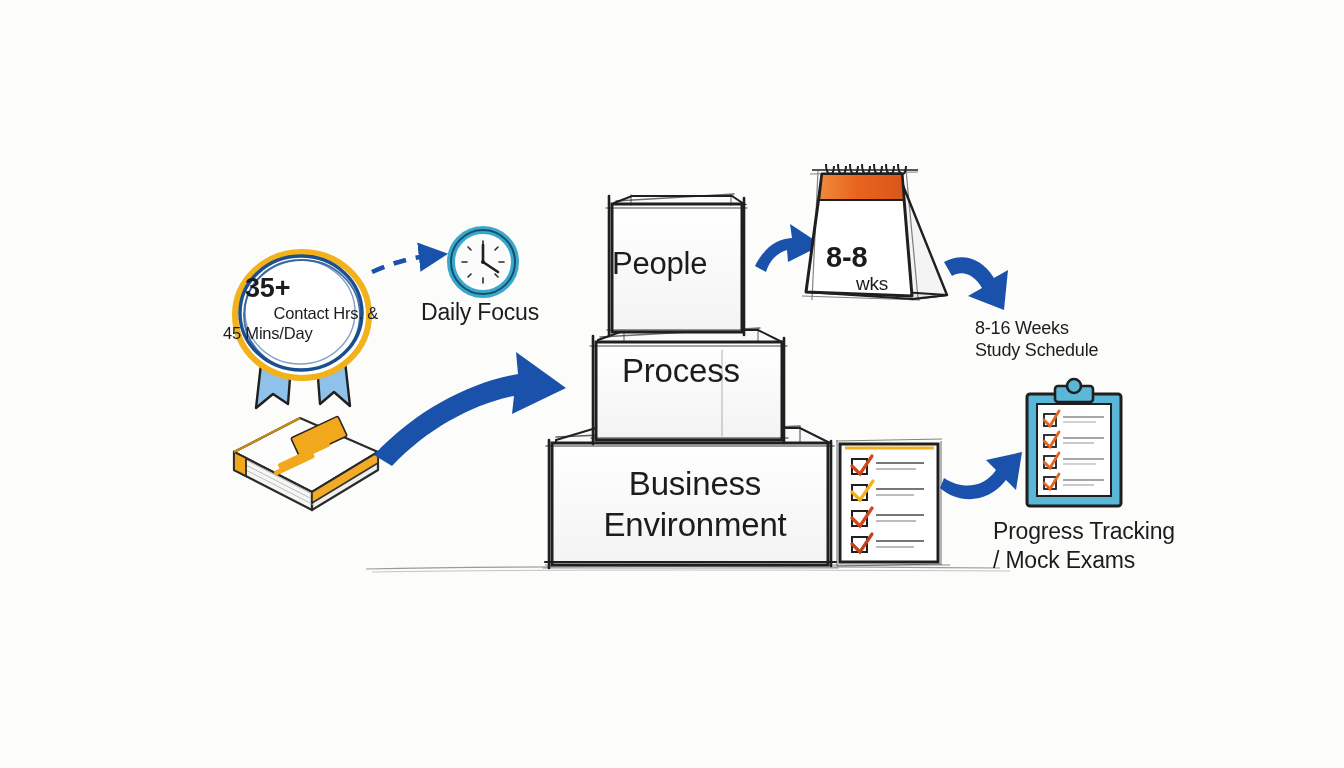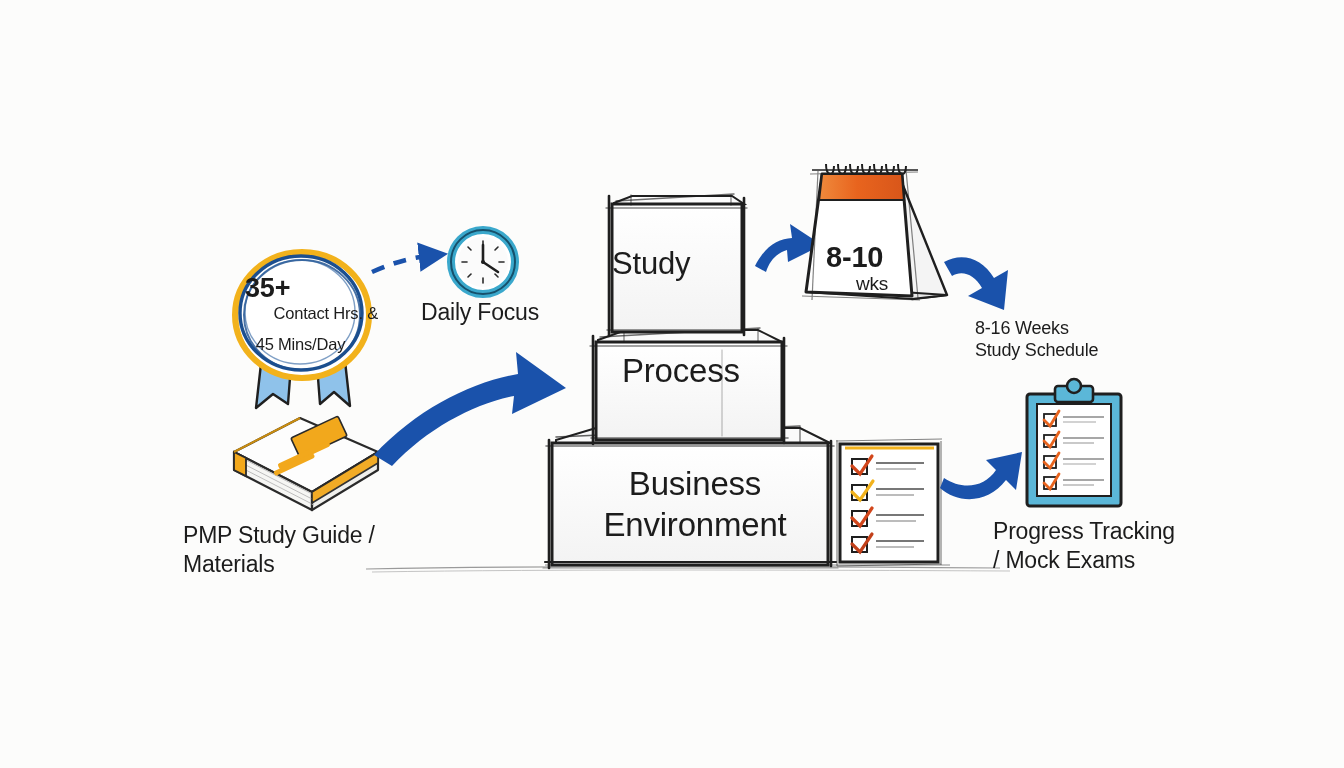--- a/index.html
+++ b/index.html
@@ -32,21 +32,21 @@
     line-height: 1.24;
     pointer-events: none;
   }
   
   #lbl-people   { left: 612px; top: 245px; font-size: 31px; }
   #lbl-process  { left: 622px; top: 351px; font-size: 33px; }
   #lbl-business { left: 580px; top: 464px; font-size: 33px; text-align: center; width: 230px; }
   
   #badge-value  { left: 245px; top: 272px; width: 110px; font-size: 27px; font-weight: 700; }
   #badge-line1  { left: 223px; top: 303px; width: 155px; text-align: right; font-size: 16.5px; }
-  #badge-line2  { left: 223px; top: 334px; width: 155px; text-align: center; font-size: 16.5px; }
+  #badge-line2  { left: 223px; top: 323px; width: 155px; text-align: left; font-size: 16.5px; }
   
   #lbl-daily    { left: 421px; top: 298px; font-size: 23px; }
   #lbl-guide    { left: 183px; top: 521px; font-size: 23px; }
   #lbl-schedule { left: 975px; top: 317px; font-size: 18px; }
   #lbl-progress { left: 993px; top: 517px; font-size: 23px; }
   
   #cal-line1 { left: 826px; top: 240px; font-size: 29px; font-weight: 600; }
   #cal-line2 { left: 828px; top: 272px; font-size: 19px; font-weight: 400; margin-left: 28px; }
 </style>
 </head>
@@ -297,29 +297,27 @@
         <path d="M1063,485 L1094,485" stroke="#a5a5a5" stroke-width="1.2"></path>
       </g>
     </g>
   </svg>
 
   <div class="lbl" id="badge-value">35+</div>
   <div class="lbl" id="badge-line1">Contact Hrs. &amp;</div>
   <div class="lbl" id="badge-line2">45 Mins/Day</div>
 
   <div class="lbl" id="lbl-daily">Daily Focus</div>
-  <div class="lbl" id="lbl-guide">PMP Study Guide /
-Materials</div>
-
-  <div class="lbl" id="lbl-people">Study</div>
+
+  <div class="lbl" id="lbl-people">People</div>
   <div class="lbl" id="lbl-process">Process</div>
   <div class="lbl" id="lbl-business">Business
 Environment</div>
 
-  <div class="lbl" id="cal-line1">8-10</div>
+  <div class="lbl" id="cal-line1">8-8</div>
   <div class="lbl" id="cal-line2">wks</div>
 
   <div class="lbl" id="lbl-schedule">8-16 Weeks
 Study Schedule</div>
   <div class="lbl" id="lbl-progress">Progress Tracking
 / Mock Exams</div>
 
 </div>
 
 </body></html>

